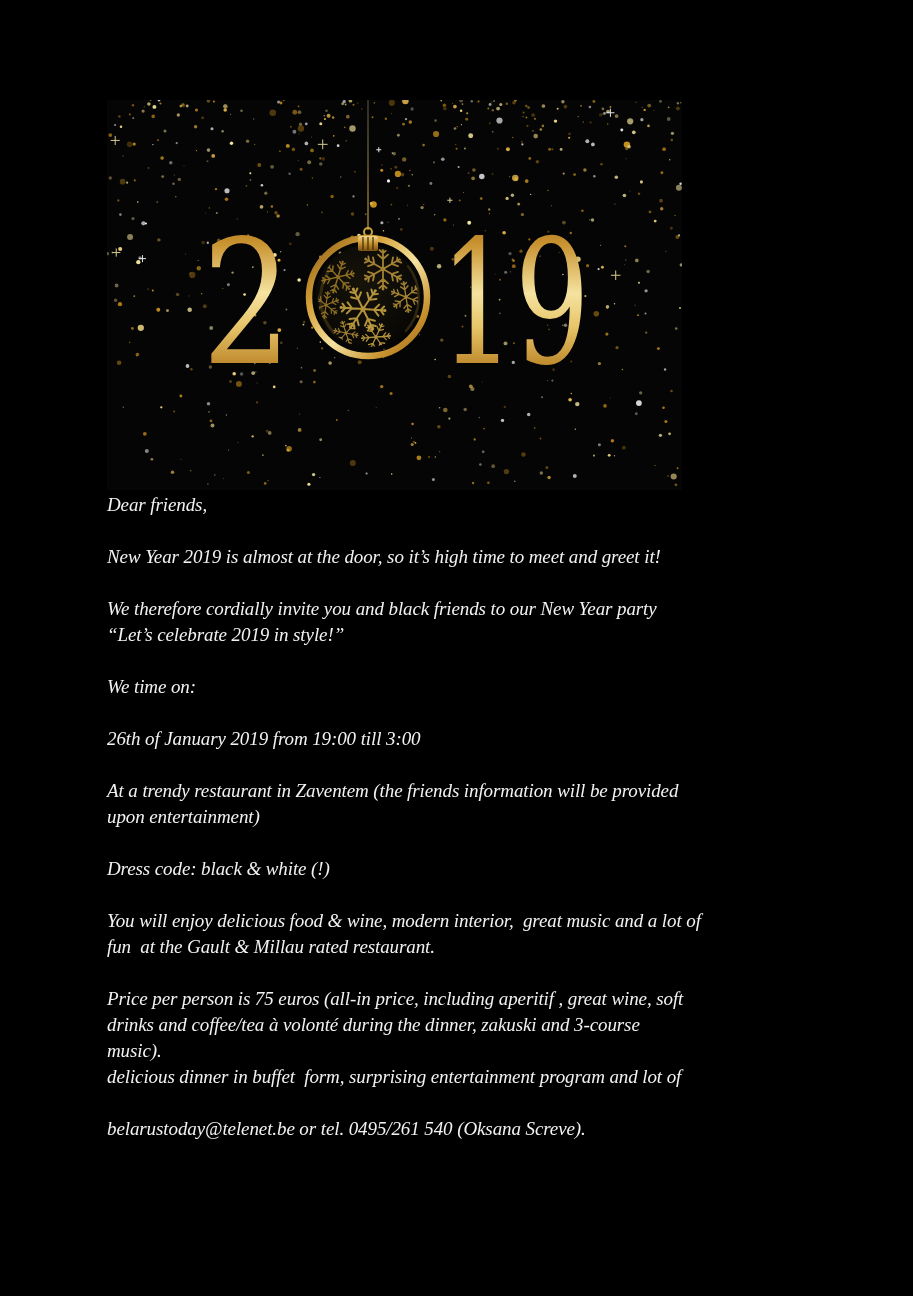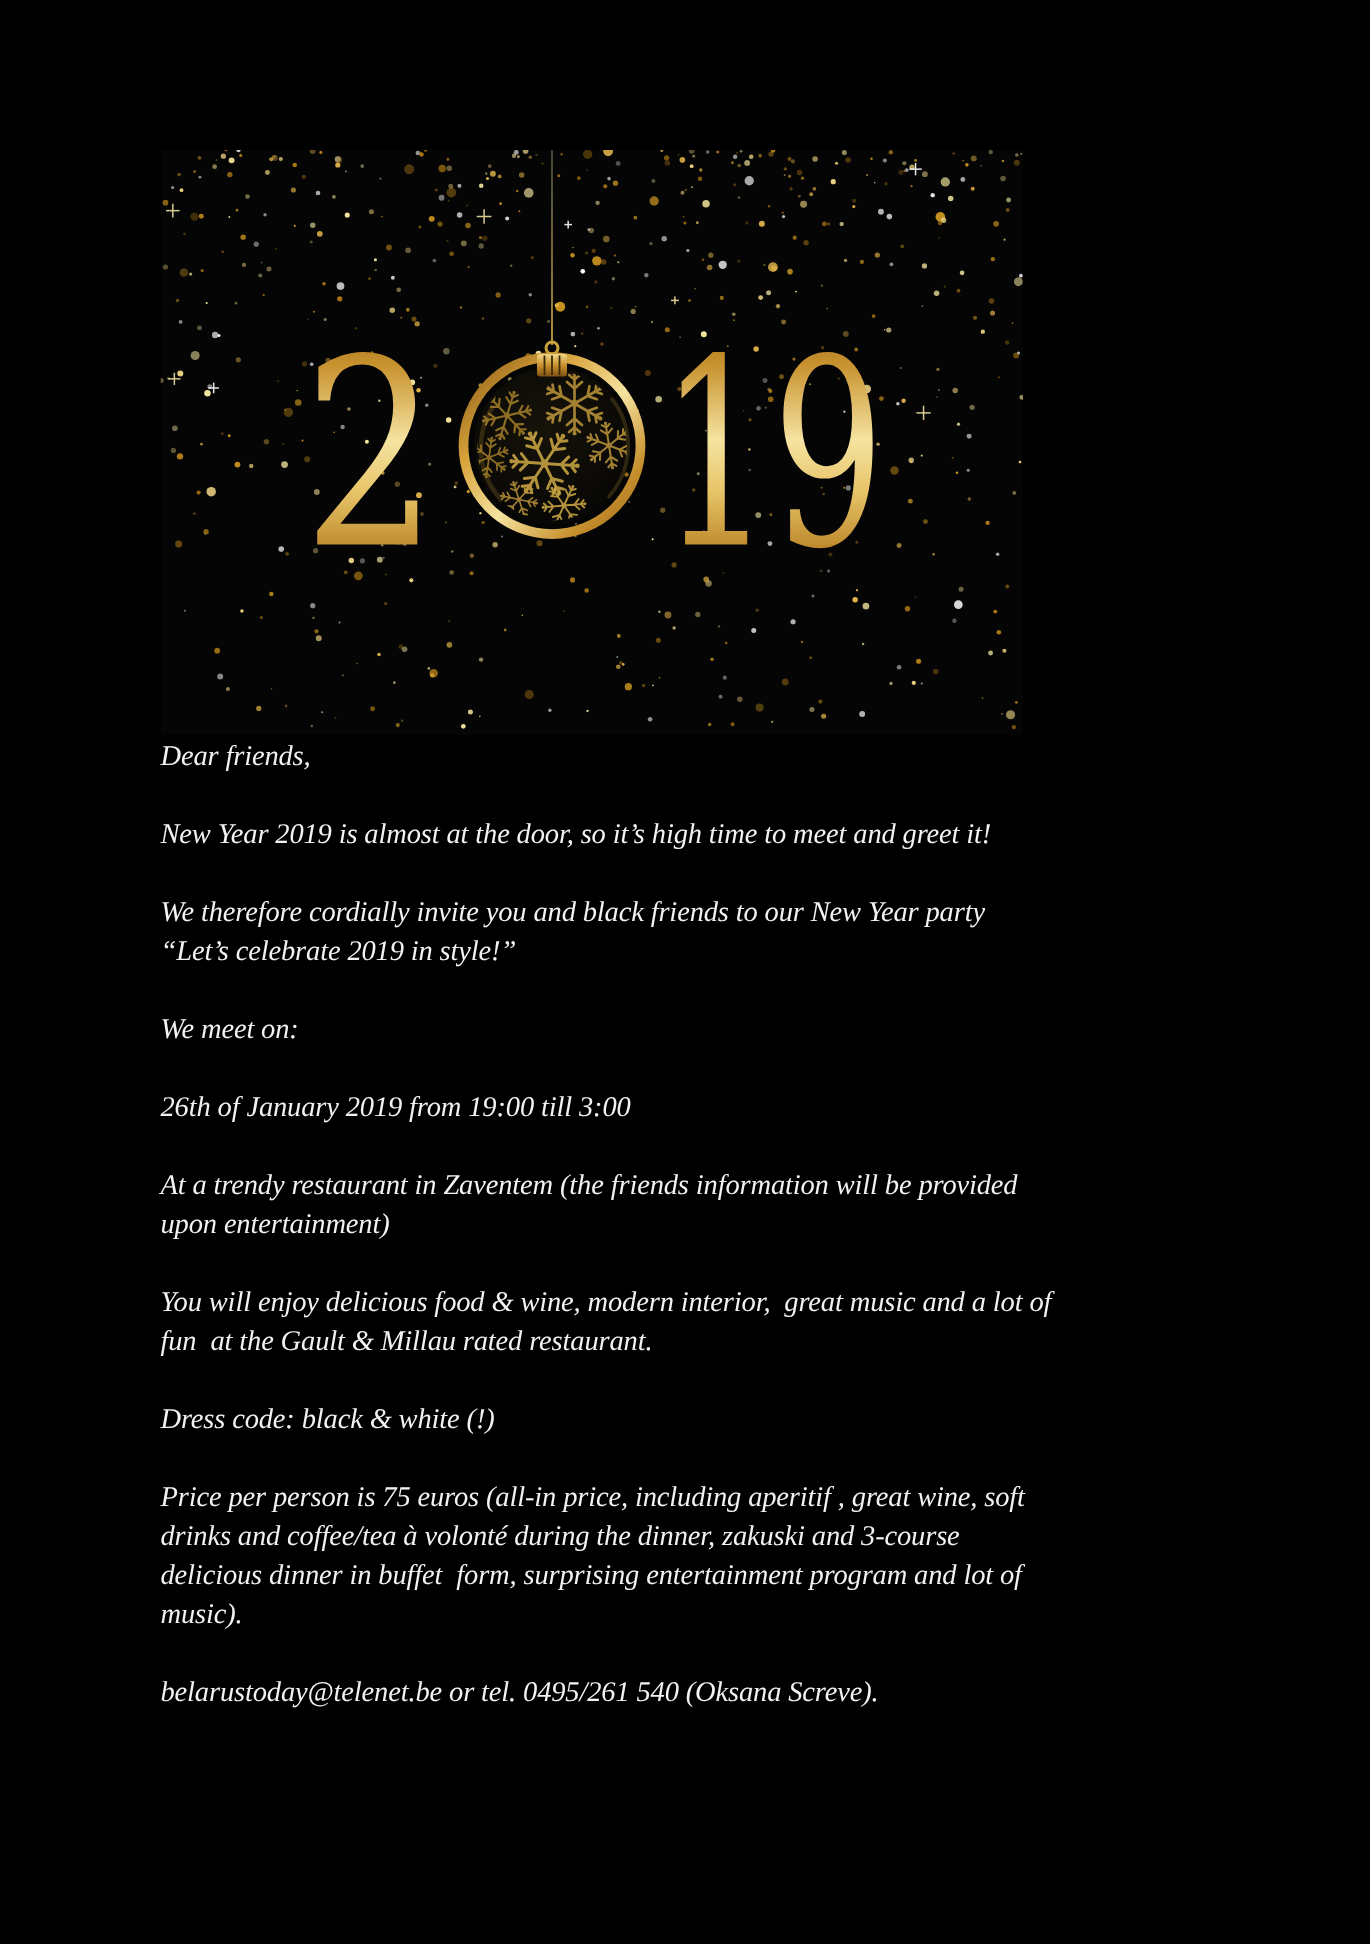--- a/index.html
+++ b/index.html
@@ -955,40 +955,40 @@
         <span class="line">Dear friends,</span>
       </p>
       <p class="para">
         <span class="line">New Year 2019 is almost at the door, so it’s high time to meet and greet it!</span>
       </p>
       <p class="para">
         <span class="line">We therefore cordially invite you and black friends to our New Year party</span>
         <span class="line">“Let’s celebrate 2019 in style!”</span>
       </p>
       <p class="para">
-        <span class="line">We meet on:</span>
+        <span class="line">We time on:</span>
       </p>
       <p class="para">
         <span class="line">26th of January 2019 from 19:00 till 3:00</span>
       </p>
       <p class="para">
         <span class="line">At a trendy restaurant in Zaventem (the friends information will be provided</span>
         <span class="line">upon entertainment)</span>
       </p>
       <p class="para">
+        <span class="line">Dress code: black &amp; white (!)</span>
+      </p>
+      <p class="para">
         <span class="line">You will enjoy delicious food &amp; wine, modern interior,  great music and a lot of</span>
         <span class="line">fun  at the Gault &amp; Millau rated restaurant.</span>
       </p>
       <p class="para">
-        <span class="line">Dress code: black &amp; white (!)</span>
-      </p>
-      <p class="para">
         <span class="line">Price per person is 75 euros (all-in price, including aperitif , great wine, soft</span>
         <span class="line">drinks and coffee/tea à volonté during the dinner, zakuski and 3-course</span>
+        <span class="line">music).</span>
         <span class="line">delicious dinner in buffet  form, surprising entertainment program and lot of</span>
-        <span class="line">music).</span>
       </p>
       <p class="para">
         <span class="line">belarustoday@telenet.be or tel. 0495/261 540 (Oksana Screve).</span>
       </p>
     </div>
 
 </div>
 
 </body></html>

